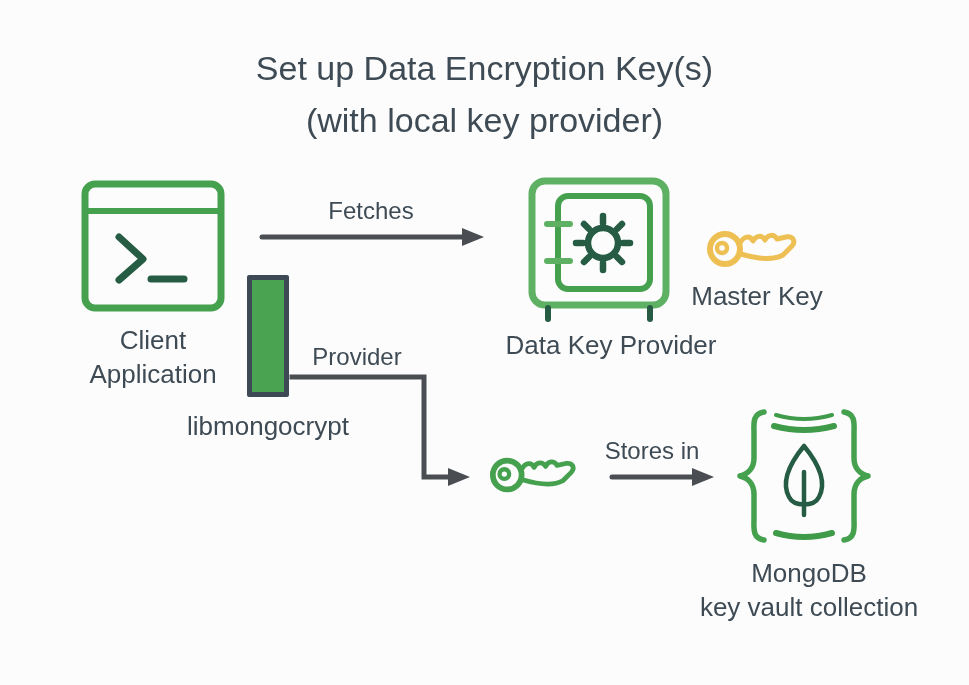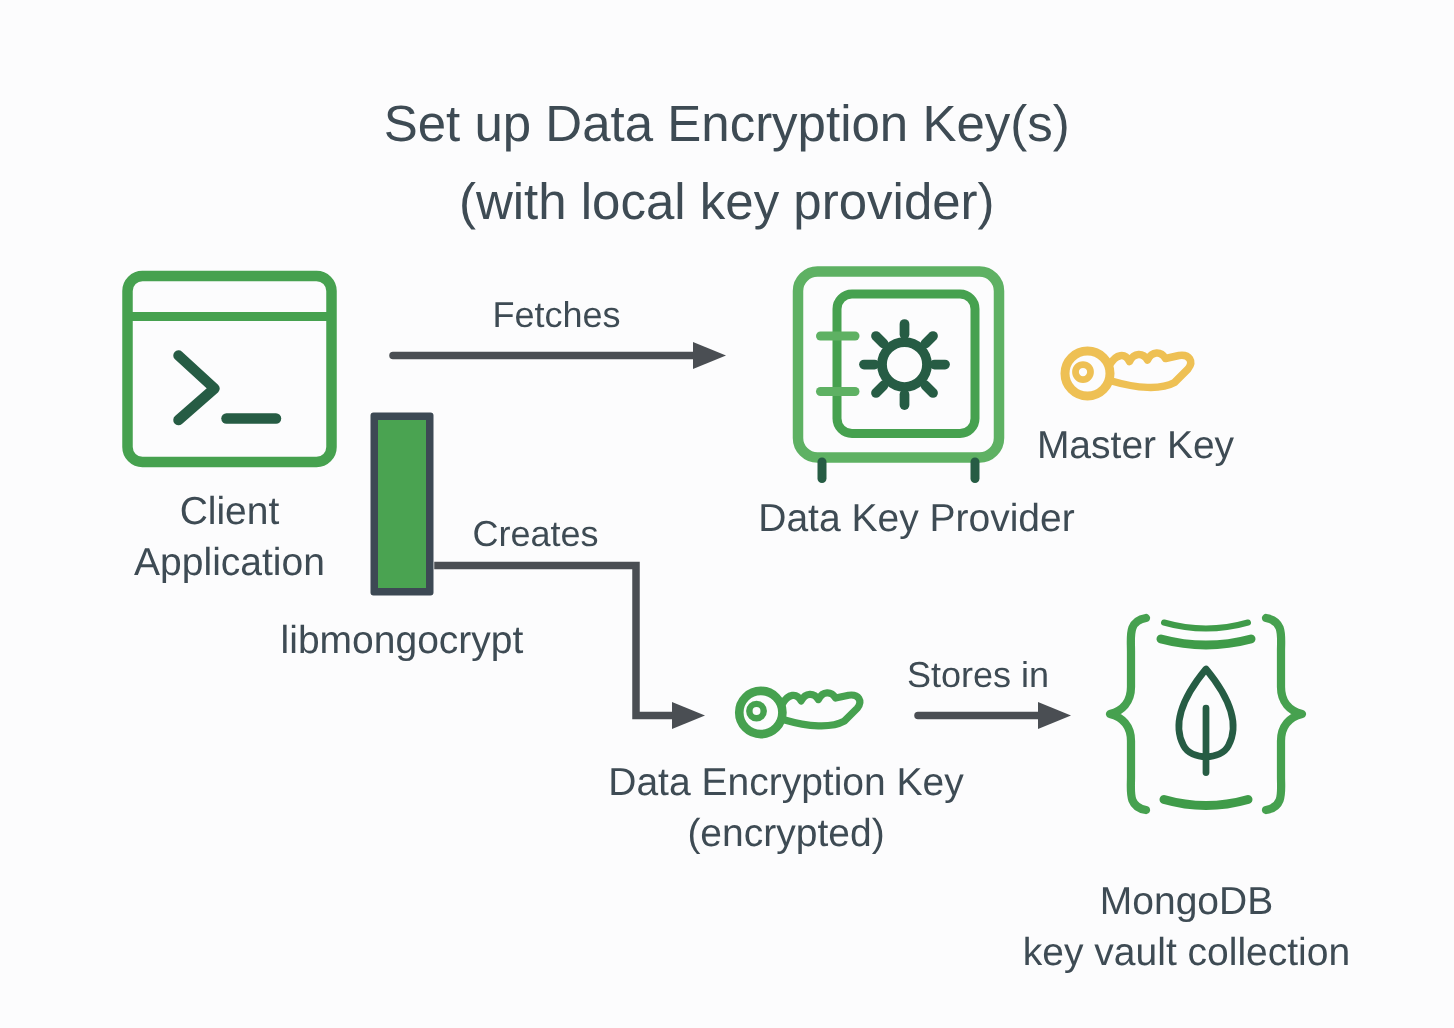--- a/index.html
+++ b/index.html
@@ -8,21 +8,21 @@
     --green-dark:#265c44; --bar-fill:#4aa351; --bar-border:#3d4954;
     --yellow:#eec054;
   }
   html,body{margin:0;padding:0;background:var(--background);}
   .canvas{
     position:relative;width:969px;height:685px;background:var(--background);
     font-family:"Liberation Sans","DejaVu Sans",sans-serif;color:var(--text);
     overflow:hidden;
   }
   .abs{position:absolute;}
-  .title{left:0;top:42px;width:969px;text-align:center;font-size:34px;line-height:52px;font-weight:400;color:var(--text);margin-top:15px;}
+  .title{left:0;top:42px;width:969px;text-align:center;font-size:34px;line-height:52px;font-weight:400;color:var(--text);}
   .node-label{text-align:center;font-size:26px;line-height:34px;color:var(--text);}
   .edge-label{text-align:center;font-size:24px;color:var(--text);}
   .italic{}
   .bar{
     left:247px;top:275px;width:42px;height:122px;box-sizing:border-box;
     background:var(--bar-fill);border:5px solid var(--bar-border);border-radius:2px;
   }
   svg{display:block;overflow:visible;}
   .ln{fill:none;stroke-linecap:round;stroke-linejoin:round;}
   .sq{fill:none;stroke-linecap:butt;}
@@ -46,21 +46,21 @@
       <marker id="ah" markerUnits="userSpaceOnUse" markerWidth="24" markerHeight="20" refX="2" refY="9" orient="auto">
         <path d="M0 0 L22 9 L0 18 Z" class="fl-arrow"></path>
       </marker>
     </defs>
     <path d="M262 237 H464" class="ln st-arrow" stroke-width="5" marker-end="url(#ah)"></path>
     <path d="M292 377 H424 V477 H450" fill="none" class="st-arrow" stroke-width="5" stroke-linecap="square" marker-end="url(#ah)"></path>
     <path d="M612 477 H694" class="ln st-arrow" stroke-width="5" marker-end="url(#ah)"></path>
   </svg>
 
   <div class="abs edge-label" style="left:301px;top:197px;width:140px;">Fetches</div>
-  <div class="abs edge-label" style="left:287px;top:343px;width:140px;">Creates</div>
+  <div class="abs edge-label" style="left:287px;top:343px;width:140px;">Provider</div>
   <div class="abs edge-label" style="left:587px;top:437px;width:130px;">Stores in</div>
 
   <svg class="abs" style="left:81px;top:180px;" width="144" height="132" viewBox="0 0 144 132">
     <rect x="4" y="4" width="136" height="124" rx="10" class="ln st-mid" stroke-width="7"></rect>
     <line x1="5" y1="31" x2="139" y2="31" class="sq st-mid" stroke-width="6"></line>
     <polyline points="38,57 62,79 38,100" class="ln st-dark" stroke-width="7"></polyline>
     <line x1="70" y1="99" x2="103" y2="99" class="ln st-dark" stroke-width="7"></line>
   </svg>
   <div class="abs node-label" style="left:53px;top:323px;width:200px;">
     <div>Client</div>
@@ -96,32 +96,28 @@
     <circle cx="16" cy="21" r="5" class="ln st-yellow" stroke-width="4.5"></circle>
     <path d="M34 16 C38 9 44 8 47 14 C50 8 56 8 59 13 C62 7 68 7 71 12 L80 10 C87 9 90 14 86 19 L77 28 C68 33 52 32 35 27" class="ln st-yellow" stroke-width="5"></path>
   </svg>
   <div class="abs node-label" style="left:657px;top:279px;width:200px;">Master Key</div>
 
   <svg class="abs" style="left:489px;top:453px;" width="94" height="44" viewBox="0 0 98 44">
     <circle cx="19" cy="22" r="15" class="ln st-mid" stroke-width="6"></circle>
     <circle cx="16" cy="21" r="5" class="ln st-mid" stroke-width="4.5"></circle>
     <path d="M34 16 C38 9 44 8 47 14 C50 8 56 8 59 13 C62 7 68 7 71 12 L80 10 C87 9 90 14 86 19 L77 28 C68 33 52 32 35 27" class="ln st-mid" stroke-width="5"></path>
   </svg>
-  <div class="abs node-label" style="left:394px;top:504px;width:260px;line-height:34px;">
-    <div>Data Encryption Key</div>
-    <div>(encrypted)</div>
-  </div>
 
   <svg class="abs" style="left:728px;top:408px;" width="152" height="138" viewBox="0 0 152 138">
     <path d="M36 4 C24 6 26 16 26 26 L26 50 C26 60 20 66 12 68 C20 70 26 76 26 86 L26 110 C26 120 24 130 36 132" class="ln st-mid" stroke-width="5.5"></path>
     <path d="M116 4 C128 6 126 16 126 26 L126 50 C126 60 132 66 140 68 C132 70 126 76 126 86 L126 110 C126 120 128 130 116 132" class="ln st-mid" stroke-width="5.5"></path>
     <path d="M48 7 Q76 15 104 7" class="ln st-arc" stroke-width="4"></path>
     <path d="M46 18 Q76 26 106 18" class="ln st-arc" stroke-width="6"></path>
     <path d="M48 125 Q76 133 104 125" class="ln st-arc" stroke-width="6"></path>
     <path d="M76 38 C62 55 53 74 61 89 C66 99 86 99 91 89 C99 74 90 55 76 38 Z" class="ln st-dark" stroke-width="4.5"></path>
     <line x1="76" y1="64" x2="76" y2="107" class="ln st-dark" stroke-width="4.5"></line>
   </svg>
-  <div class="abs node-label" style="left:666px;top:556px;width:250px;margin-top:27px;">
+  <div class="abs node-label" style="left:684px;top:556px;width:250px;">
     <div>MongoDB</div>
     <div><span class="italic">key vault</span><span> collection</span></div>
   </div>
 
 </div>
 
 </body></html>

